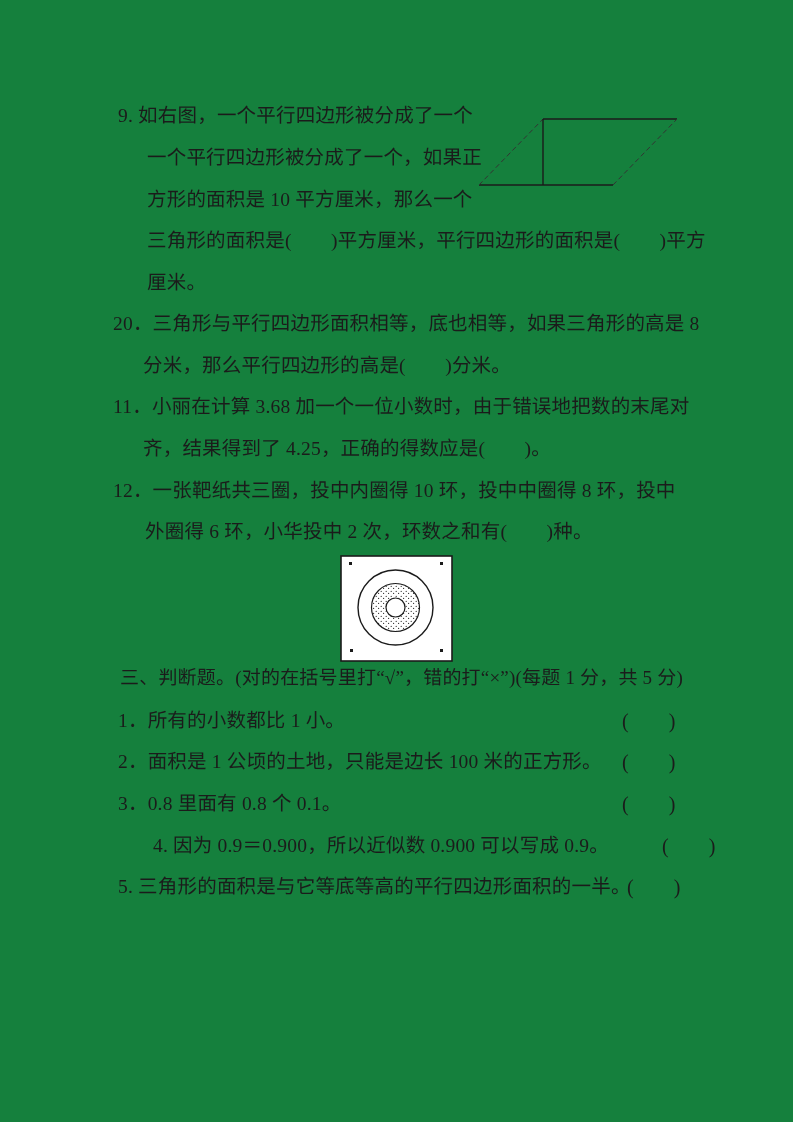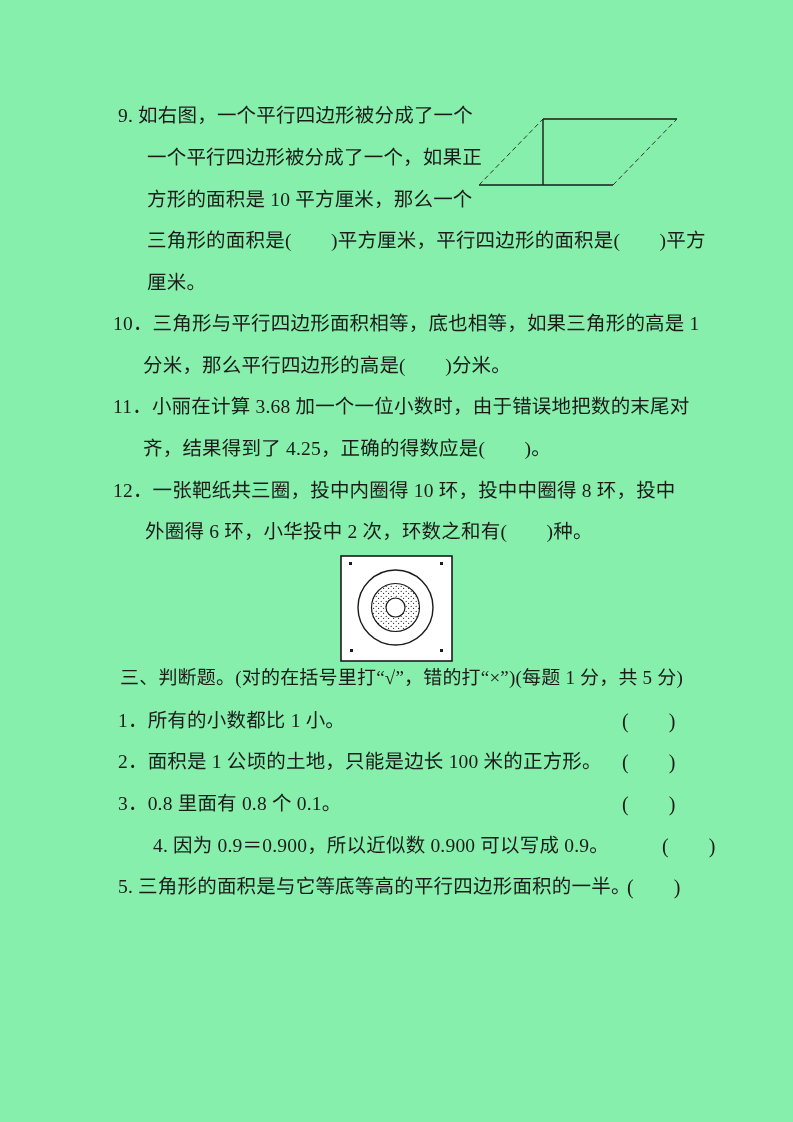--- a/index.html
+++ b/index.html
@@ -4,21 +4,21 @@
 <style>
   html, body {
     margin: 0;
     padding: 0;
     background: #ffffff;
   }
   .page {
     position: relative;
     width: 793px;
     height: 1122px;
-    background: #86efac;
+    background: #15803d;
     font-family: "Liberation Serif", "DejaVu Serif", serif;
     color: #1b1b1b;
     overflow: hidden;
   }
   .line {
     position: absolute;
     white-space: nowrap;
     font-size: 19.5px;
     line-height: 24px;
     letter-spacing: 0.2px;
@@ -67,21 +67,21 @@
 
     <line x1="7" y1="75" x2="141" y2="75" stroke="#1b1b1b" stroke-width="1.4"></line>
 
     <line x1="7" y1="75" x2="71" y2="9" stroke="#333333" stroke-width="1" stroke-dasharray="5,3"></line>
 
     <line x1="141" y1="75" x2="205" y2="9" stroke="#333333" stroke-width="1" stroke-dasharray="5,3"></line>
 
     <line x1="71" y1="9" x2="71" y2="75" stroke="#1b1b1b" stroke-width="1.4"></line>
   </svg>
 
-  <div class="line" style="left:113px; top:312px;">10．三角形与平行四边形面积相等，底也相等，如果三角形的高是 1</div>
+  <div class="line" style="left:113px; top:312px;">20．三角形与平行四边形面积相等，底也相等，如果三角形的高是 8</div>
   <div class="line" style="left:143px; top:354px;">分米，那么平行四边形的高是(　　)分米。</div>
 
   <div class="line" style="left:113px; top:395px;text-align:center;">11．小丽在计算 3.68 加一个一位小数时，由于错误地把数的末尾对</div>
   <div class="line" style="left:143px; top:437px;">齐，结果得到了 4.25，正确的得数应是(　　)。</div>
 
   <div class="line" style="left:113px; top:479px;">12．一张靶纸共三圈，投中内圈得 10 环，投中中圈得 8 环，投中</div>
   <div class="line" style="left:145px; top:520px;">外圈得 6 环，小华投中 2 次，环数之和有(　　)种。</div>
 
   <svg class="diagram" style="left:340px; top:555px;" width="113" height="108" viewBox="0 0 113 108">
     <defs>

